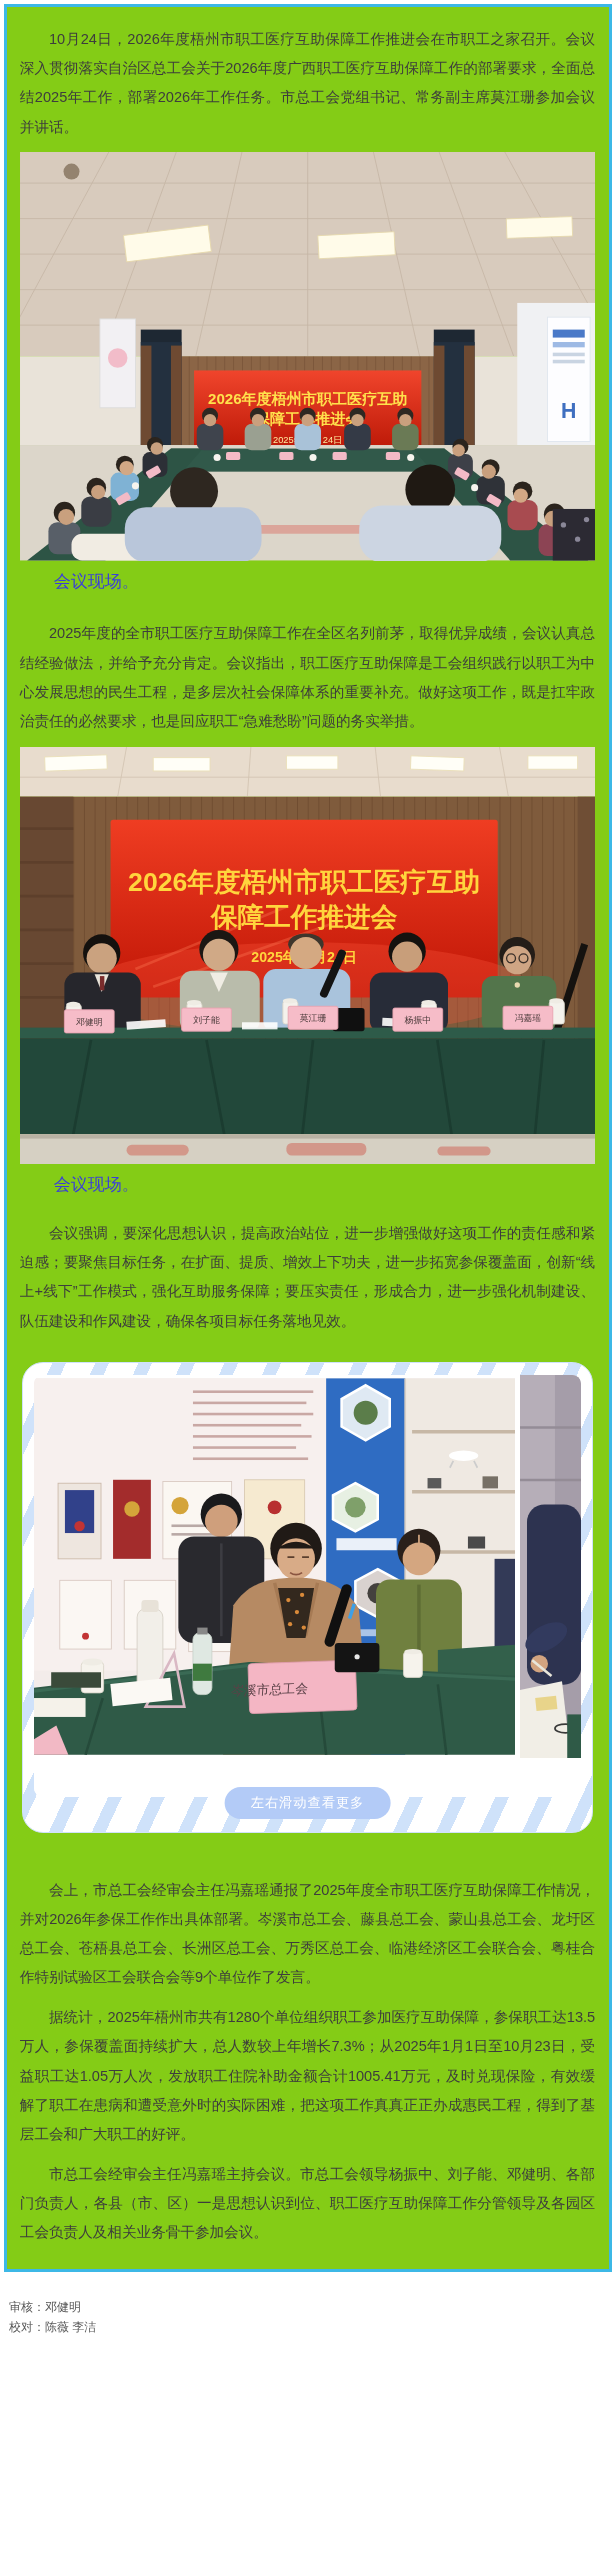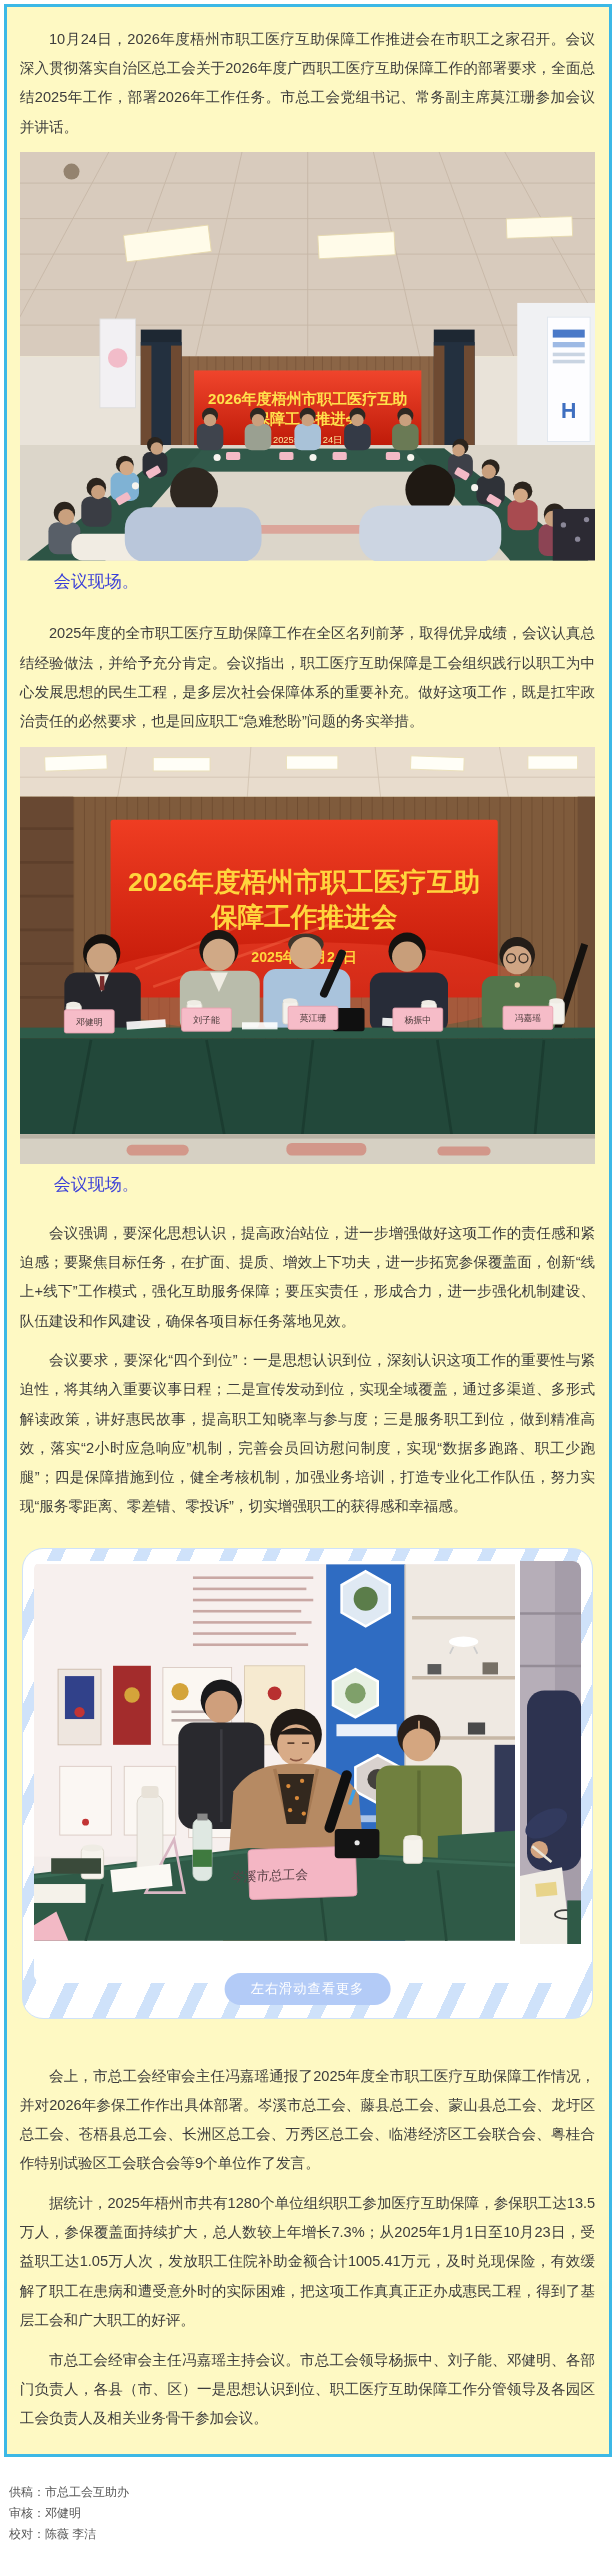--- a/index.html
+++ b/index.html
@@ -1,17 +1,17 @@
 <!DOCTYPE html>
 <html style="font-size:14px"><head>
 <meta charset="utf-8">
 <style>
   html,body{margin:0;padding:0;background:#ffffff;}
   body{width:615px;font-family:"Liberation Sans","DejaVu Sans",sans-serif;color:#3f3f3f;}
-  .article-frame{margin:4.4px 3.5px 0 3.5px;border:3.5px solid #3cb8e6;padding:17.7px 13.3px 10.6px 13.3px;background:#fef9c3;}
+  .article-frame{margin:4.4px 3.5px 0 3.5px;border:3.5px solid #3cb8e6;padding:17.7px 13.3px 10.6px 13.3px;background:#84cc16;}
   p.body-text{margin:0 0 10.6px 0;font-size:14.6px;line-height:2.0;text-indent:2em;text-align:justify;color:#3d3d3d;}
   figure{margin:5.3px 0 7px 0;text-align:center;}
   figure svg{display:block;width:100%;height:auto;}
   .photo-caption{color:#3a3fd8;font-size:17px;margin:8.9px 0 26.6px 0;padding-left:2em;}
   .photo-caption.tight{margin-bottom:23px;}
 
   
   .gallery{position:relative;margin:26.6px 1.8px 43px 1.8px;border-radius:21px;
     background:repeating-linear-gradient(115deg,#ffffff 0 26.6px,#cfe2fa 26.6px 39px);
     border:1.8px solid #cfe2fa;padding:11.5px 11.5px 35px 11.5px;}
@@ -306,21 +306,20 @@
       <g fill="#cf5f52" opacity="0.5">
         <rect x="120" y="448" width="70" height="12" rx="6"></rect>
         <rect x="300" y="446" width="90" height="14" rx="6"></rect>
         <rect x="470" y="450" width="60" height="10" rx="5"></rect>
       </g>
     </svg>
   </figure>
   <div class="photo-caption tight">会议现场。</div>
 
   <p class="body-text">会议强调，要深化思想认识，提高政治站位，进一步增强做好这项工作的责任感和紧迫感；要聚焦目标任务，在扩面、提质、增效上下功夫，进一步拓宽参保覆盖面，创新“线上+线下”工作模式，强化互助服务保障；要压实责任，形成合力，进一步强化机制建设、队伍建设和作风建设，确保各项目标任务落地见效。</p>
-  <p class="body-text">会议要求，要深化“四个到位”：一是思想认识到位，深刻认识这项工作的重要性与紧迫性，将其纳入重要议事日程；二是宣传发动到位，实现全域覆盖，通过多渠道、多形式解读政策，讲好惠民故事，提高职工知晓率与参与度；三是服务职工到位，做到精准高效，落实“2小时应急响应”机制，完善会员回访慰问制度，实现“数据多跑路、职工少跑腿”；四是保障措施到位，健全考核机制，加强业务培训，打造专业化工作队伍，努力实现“服务零距离、零差错、零投诉”，切实增强职工的获得感和幸福感。</p>
 
   <div class="gallery">
     <div class="gallery-inner">
       <div class="gallery-photos">
         <svg class="g-main" viewBox="0 0 560 438" xmlns="http://www.w3.org/2000/svg">
           <rect x="0" y="0" width="560" height="438" fill="#f3ecea"></rect>
           <rect x="0" y="0" width="340" height="340" fill="#f7f0ee"></rect>
           <g fill="#c9a8a4">
             <rect x="185" y="14" width="140" height="3"></rect>
               <rect x="185" y="27" width="132" height="3"></rect>
@@ -449,17 +448,16 @@
     </div>
     <div class="gallery-pill">左右滑动查看更多</div>
   </div>
 
   <p class="body-text">会上，市总工会经审会主任冯嘉瑶通报了2025年度全市职工医疗互助保障工作情况，并对2026年参保工作作出具体部署。岑溪市总工会、藤县总工会、蒙山县总工会、龙圩区总工会、苍梧县总工会、长洲区总工会、万秀区总工会、临港经济区工会联合会、粤桂合作特别试验区工会联合会等9个单位作了发言。</p>
   <p class="body-text">据统计，2025年梧州市共有1280个单位组织职工参加医疗互助保障，参保职工达13.5万人，参保覆盖面持续扩大，总人数较上年增长7.3%；从2025年1月1日至10月23日，受益职工达1.05万人次，发放职工住院补助金额合计1005.41万元，及时兑现保险，有效缓解了职工在患病和遭受意外时的实际困难，把这项工作真真正正办成惠民工程，得到了基层工会和广大职工的好评。</p>
   <p class="body-text">市总工会经审会主任冯嘉瑶主持会议。市总工会领导杨振中、刘子能、邓健明、各部门负责人，各县（市、区）一是思想认识到位、职工医疗互助保障工作分管领导及各园区工会负责人及相关业务骨干参加会议。</p>
 </div>
 
 <div class="credits">
-  <div>供稿：市总工会互助办</div>
   <div>审核：邓健明</div>
   <div>校对：陈薇 李洁</div>
 </div>
 
 
 </body></html>

